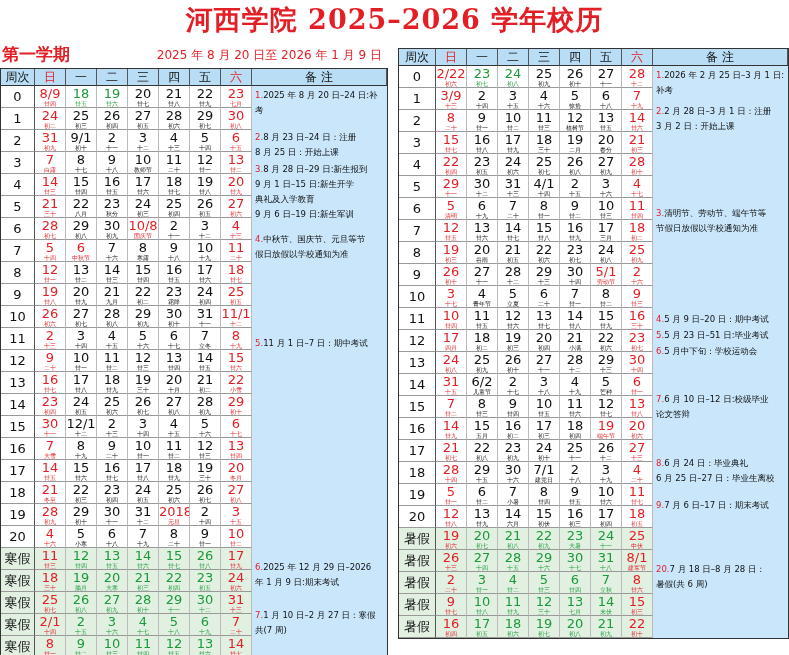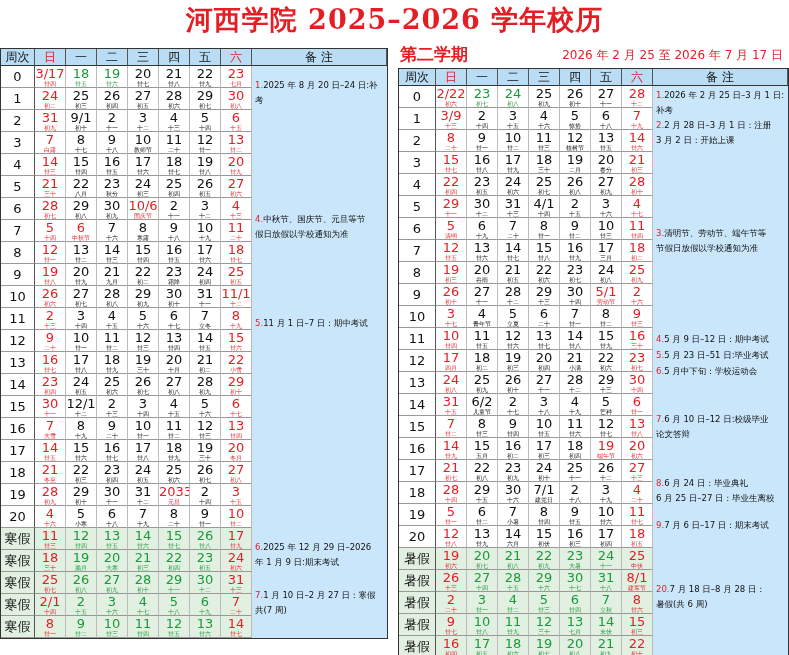--- a/index.html
+++ b/index.html
@@ -27,33 +27,37 @@
   .notes { grid-column:9; background:#c9e6fa; font-size:8.5px; line-height:15px; color:#111; padding:0 2px; position:relative; }
   .note { position:absolute; left:3px; right:2px; }
   .note .n { color:#e31e24; }
 </style>
 </head>
 <body>
 
 <div class="title">河西学院 2025–2026 学年校历</div>
 
 <div class="sem sem1">
+  <div class="sem-head">
+    <span class="sem-name">第一学期</span>
+    <span class="sem-range">2025 年 8 月 20 日至 2026 年 1 月 9 日</span>
+  </div>
   <div class="grid">
       <div class="hcell">周次</div>
       <div class="hcell red">日</div>
       <div class="hcell">一</div>
       <div class="hcell">二</div>
       <div class="hcell">三</div>
       <div class="hcell">四</div>
       <div class="hcell">五</div>
       <div class="hcell red">六</div>
       <div class="hcell">备  注</div>
       <div class="wk" style="grid-row:2;grid-column:1">0</div>
       <div class="day c-red" style="grid-row:2;grid-column:2">
-        <span class="d">3/17</span>
+        <span class="d">8/9</span>
         <span class="l">廿四</span>
       </div>
       <div class="day c-green" style="grid-row:2;grid-column:3">
         <span class="d">18</span>
         <span class="l">廿五</span>
       </div>
       <div class="day c-green" style="grid-row:2;grid-column:4">
         <span class="d">19</span>
         <span class="l">廿六</span>
       </div>
@@ -225,21 +229,21 @@
       </div>
       <div class="day c-black" style="grid-row:8;grid-column:3">
         <span class="d">29</span>
         <span class="l">初八</span>
       </div>
       <div class="day c-black" style="grid-row:8;grid-column:4">
         <span class="d">30</span>
         <span class="l">初九</span>
       </div>
       <div class="day c-red" style="grid-row:8;grid-column:5">
-        <span class="d">10/6</span>
+        <span class="d">10/8</span>
         <span class="l">国庆节</span>
       </div>
       <div class="day c-black" style="grid-row:8;grid-column:6">
         <span class="d">2</span>
         <span class="l">十一</span>
       </div>
       <div class="day c-black" style="grid-row:8;grid-column:7">
         <span class="d">3</span>
         <span class="l">十二</span>
       </div>
@@ -606,21 +610,21 @@
       </div>
       <div class="day c-black" style="grid-row:21;grid-column:4">
         <span class="d">30</span>
         <span class="l">十一</span>
       </div>
       <div class="day c-black" style="grid-row:21;grid-column:5">
         <span class="d">31</span>
         <span class="l">十二</span>
       </div>
       <div class="day c-red" style="grid-row:21;grid-column:6">
-        <span class="d">2033</span>
+        <span class="d">2018</span>
         <span class="l">元旦</span>
       </div>
       <div class="day c-black" style="grid-row:21;grid-column:7">
         <span class="d">2</span>
         <span class="l">十四</span>
       </div>
       <div class="day c-red" style="grid-row:21;grid-column:8">
         <span class="d">3</span>
         <span class="l">十五</span>
       </div>
@@ -792,37 +796,39 @@
       </div>
       <div class="day c-green vac" style="grid-row:27;grid-column:7">
         <span class="d">13</span>
         <span class="l">廿六</span>
       </div>
       <div class="day c-red vac" style="grid-row:27;grid-column:8">
         <span class="d">14</span>
         <span class="l">廿七</span>
       </div>
       <div class="notes" style="grid-row:2 / span 27">
-        <div class="note" style="top:12px;white-space:pre-line"><span class="n">1.</span><span>2025 年 8 月 20 日–24 日:补考</span></div>
+        <div class="note" style="top:2px;white-space:pre-line"><span class="n">1.</span><span>2025 年 8 月 20 日–24 日:补考</span></div>
+        <div class="note" style="top:44px;white-space:pre-line"><span class="n">2.</span><span>8 月 23 日–24 日：注册
+8 月 25 日：开始上课</span></div>
+        <div class="note" style="top:76px;white-space:pre-line"><span class="n">3.</span><span>8 月 28 日–29 日:新生报到
+9 月 1 日–15 日:新生开学
+典礼及入学教育
+9 月 6 日–19 日:新生军训</span></div>
         <div class="note" style="top:146px;white-space:pre-line"><span class="n">4.</span><span>中秋节、国庆节、元旦等节
 假日放假以学校通知为准</span></div>
         <div class="note" style="top:250px;white-space:pre-line"><span class="n">5.</span><span>11 月 1 日–7 日：期中考试</span></div>
         <div class="note" style="top:474px;white-space:pre-line"><span class="n">6.</span><span>2025 年 12 月 29 日–2026
 年 1 月 9 日:期末考试</span></div>
         <div class="note" style="top:522px;white-space:pre-line"><span class="n">7.</span><span>1 月 10 日–2 月 27 日：寒假
 共(7 周)</span></div>
       </div>
     </div>
 </div>
 
 <div class="sem sem2">
-  <div class="sem-head">
-    <span class="sem-name">第二学期</span>
-    <span class="sem-range">2026 年 2 月 25 至 2026 年 7 月 17 日</span>
-  </div>
   <div class="grid">
       <div class="hcell">周次</div>
       <div class="hcell red">日</div>
       <div class="hcell">一</div>
       <div class="hcell">二</div>
       <div class="hcell">三</div>
       <div class="hcell">四</div>
       <div class="hcell">五</div>
       <div class="hcell red">六</div>
       <div class="hcell">备  注</div>
@@ -1576,25 +1582,25 @@
         <span class="d">21</span>
         <span class="l">初九</span>
       </div>
       <div class="day c-red vac" style="grid-row:27;grid-column:8">
         <span class="d">22</span>
         <span class="l">初十</span>
       </div>
       <div class="notes" style="grid-row:2 / span 27">
         <div class="note" style="top:2px;white-space:pre-line"><span class="n">1.</span><span>2026 年 2 月 25 日–3 月 1 日:
 补考</span></div>
-        <div class="note" style="top:32px;white-space:pre-line"><span class="n">2.</span><span>2 月 28 日–3 月 1 日：注册
+        <div class="note" style="top:38px;white-space:pre-line"><span class="n">2.</span><span>2 月 28 日–3 月 1 日：注册
 3 月 2 日：开始上课</span></div>
         <div class="note" style="top:140px;white-space:pre-line"><span class="n">3.</span><span>清明节、劳动节、端午节等
 节假日放假以学校通知为准</span></div>
-        <div class="note" style="top:246px;white-space:pre-line"><span class="n">4.</span><span>5 月 9 日–12 日：期中考试</span></div>
+        <div class="note" style="top:246px;white-space:pre-line"><span class="n">4.</span><span>5 月 9 日–20 日：期中考试</span></div>
         <div class="note" style="top:262px;white-space:pre-line"><span class="n">5.</span><span>5 月 23 日–51 日:毕业考试</span></div>
         <div class="note" style="top:278px;white-space:pre-line"><span class="n">6.</span><span>5 月中下旬：学校运动会</span></div>
         <div class="note" style="top:326px;white-space:pre-line"><span class="n">7.</span><span>6 月 10 日–12 日:校级毕业
 论文答辩</span></div>
         <div class="note" style="top:390px;white-space:pre-line"><span class="n">8.</span><span>6 月 24 日：毕业典礼
 6 月 25 日–27 日：毕业生离校</span></div>
         <div class="note" style="top:432px;white-space:pre-line"><span class="n">9.</span><span>7 月 6 日–17 日：期末考试</span></div>
         <div class="note" style="top:496px;white-space:pre-line"><span class="n">20.</span><span>7 月 18 日–8 月 28 日：
 暑假(共 6 周)</span></div>
       </div>

